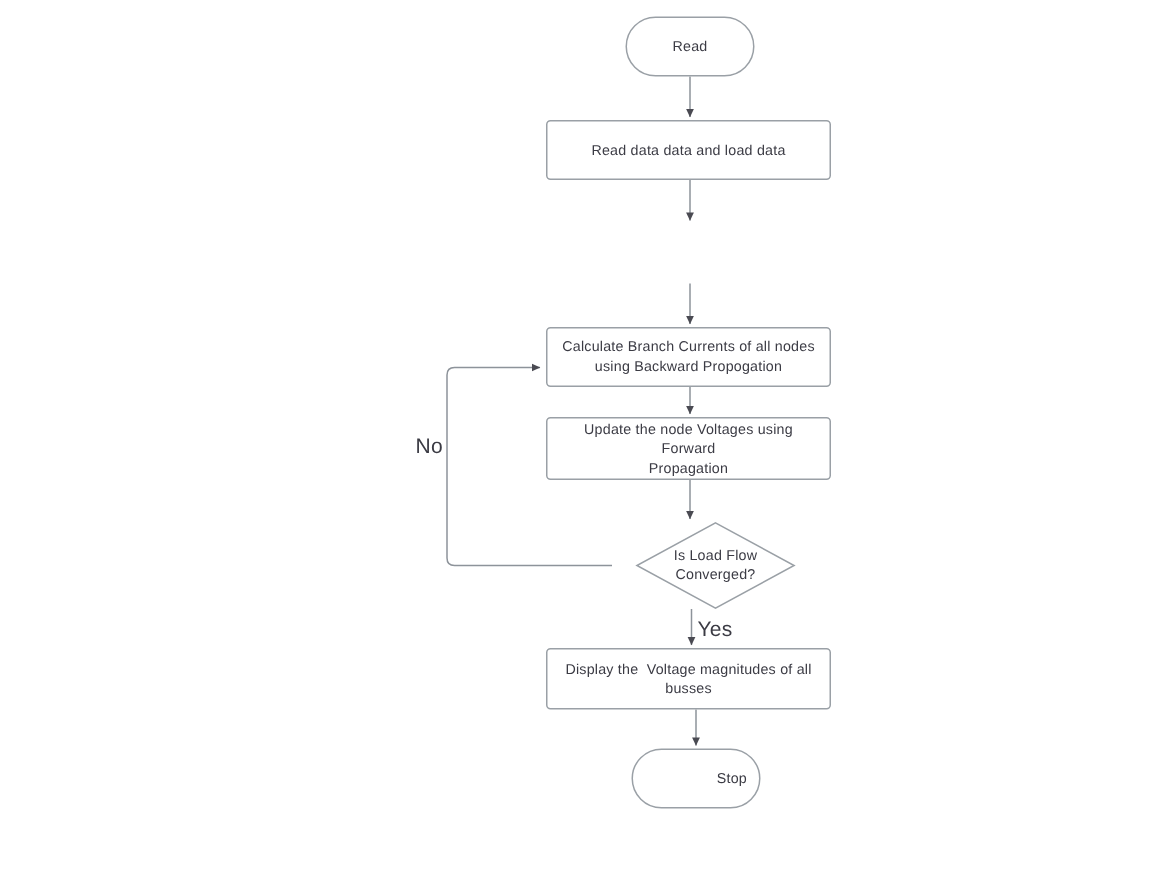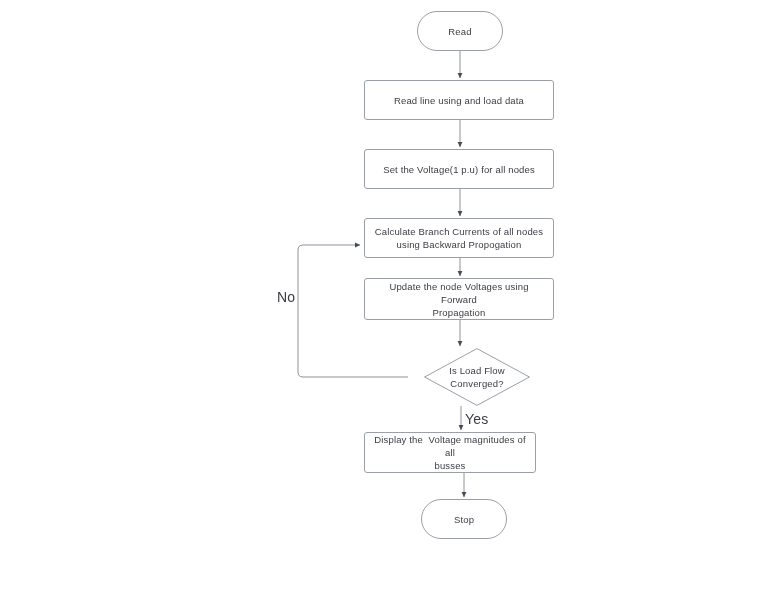--- a/index.html
+++ b/index.html
@@ -106,50 +106,47 @@
       <line x1="464" y1="473" x2="464" y2="497" marker-end="url(#arrow)"></line>
       <path d="M408,377 L303,377 Q298,377 298,372 L298,250 Q298,245 303,245 L360,245" marker-end="url(#arrow)"></path>
     </g>
   </svg>
 
   <div class="node terminator" style="left:417px; top:11px; width:86px; height:40px;">
     <span class="node-label">Read</span>
   </div>
 
   <div class="node process" style="left:364px; top:80px; width:190px; height:40px;">
-    <span class="node-label">Read line using and load data</span>
+    <span class="node-label">Read data data and load data</span>
   </div>
 
-  <div class="node process" style="left:364px; top:149px; width:190px; height:40px;">
-    <span class="node-label">Set the Voltage(1 p.u) for all nodes</span>
-  </div>
 
   <div class="node process" style="left:364px; top:218px; width:190px; height:40px;">
     <span class="node-label">Calculate Branch Currents of all nodes
 using Backward Propogation</span>
   </div>
 
   <div class="node process" style="left:364px; top:278px; width:190px; height:42px;text-align:center;">
     <span class="node-label">Update the node Voltages using Forward
 Propagation</span>
   </div>
 
   <div class="decision" style="left:424px; top:348px; width:106px; height:58px;">
     <svg width="106" height="58" viewBox="0 0 106 58">
       <polygon points="53,0.6 105.4,29 53,57.4 0.6,29" fill="#ffffff" stroke="#9aa0a6" stroke-width="1"></polygon>
     </svg>
     <span class="decision-label">Is Load Flow
 Converged?</span>
   </div>
 
-  <div class="node process" style="left:364px; top:432px; width:172px; height:41px;">
+  <div class="node process" style="left:364px; top:432px; width:190px; height:41px;">
     <span class="node-label">Display the  Voltage magnitudes of all
 busses</span>
   </div>
 
-  <div class="node terminator" style="left:421px; top:499px; width:86px; height:40px;">
+  <div class="node terminator" style="left:421px; top:499px; width:86px; height:40px;justify-content:flex-end;">
     <span class="node-label">Stop</span>
   </div>
 
   <span class="edge-label" style="left:465px; top:413px;">Yes</span>
   <span class="edge-label" style="left:277px; top:291px;">No</span>
 
 </div>
 
 </body></html>

